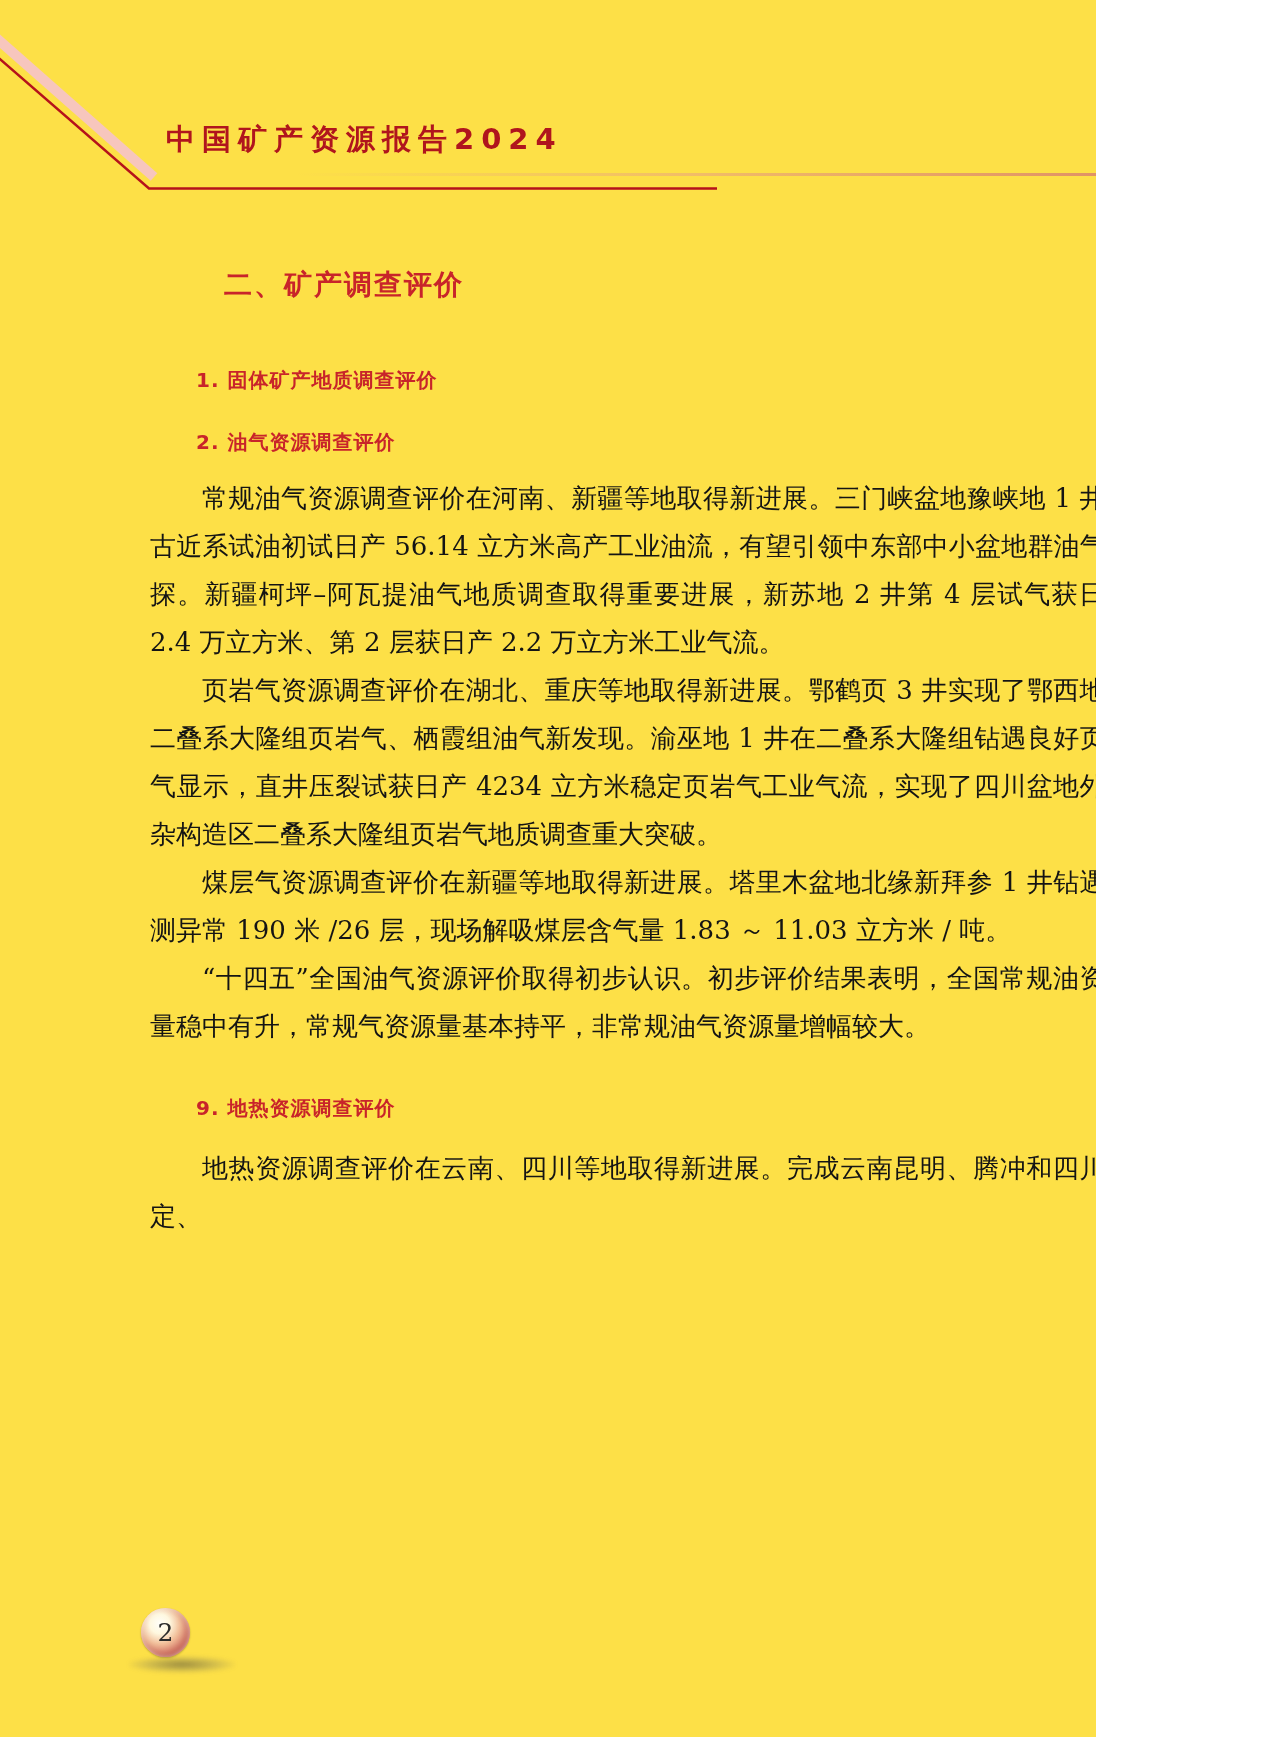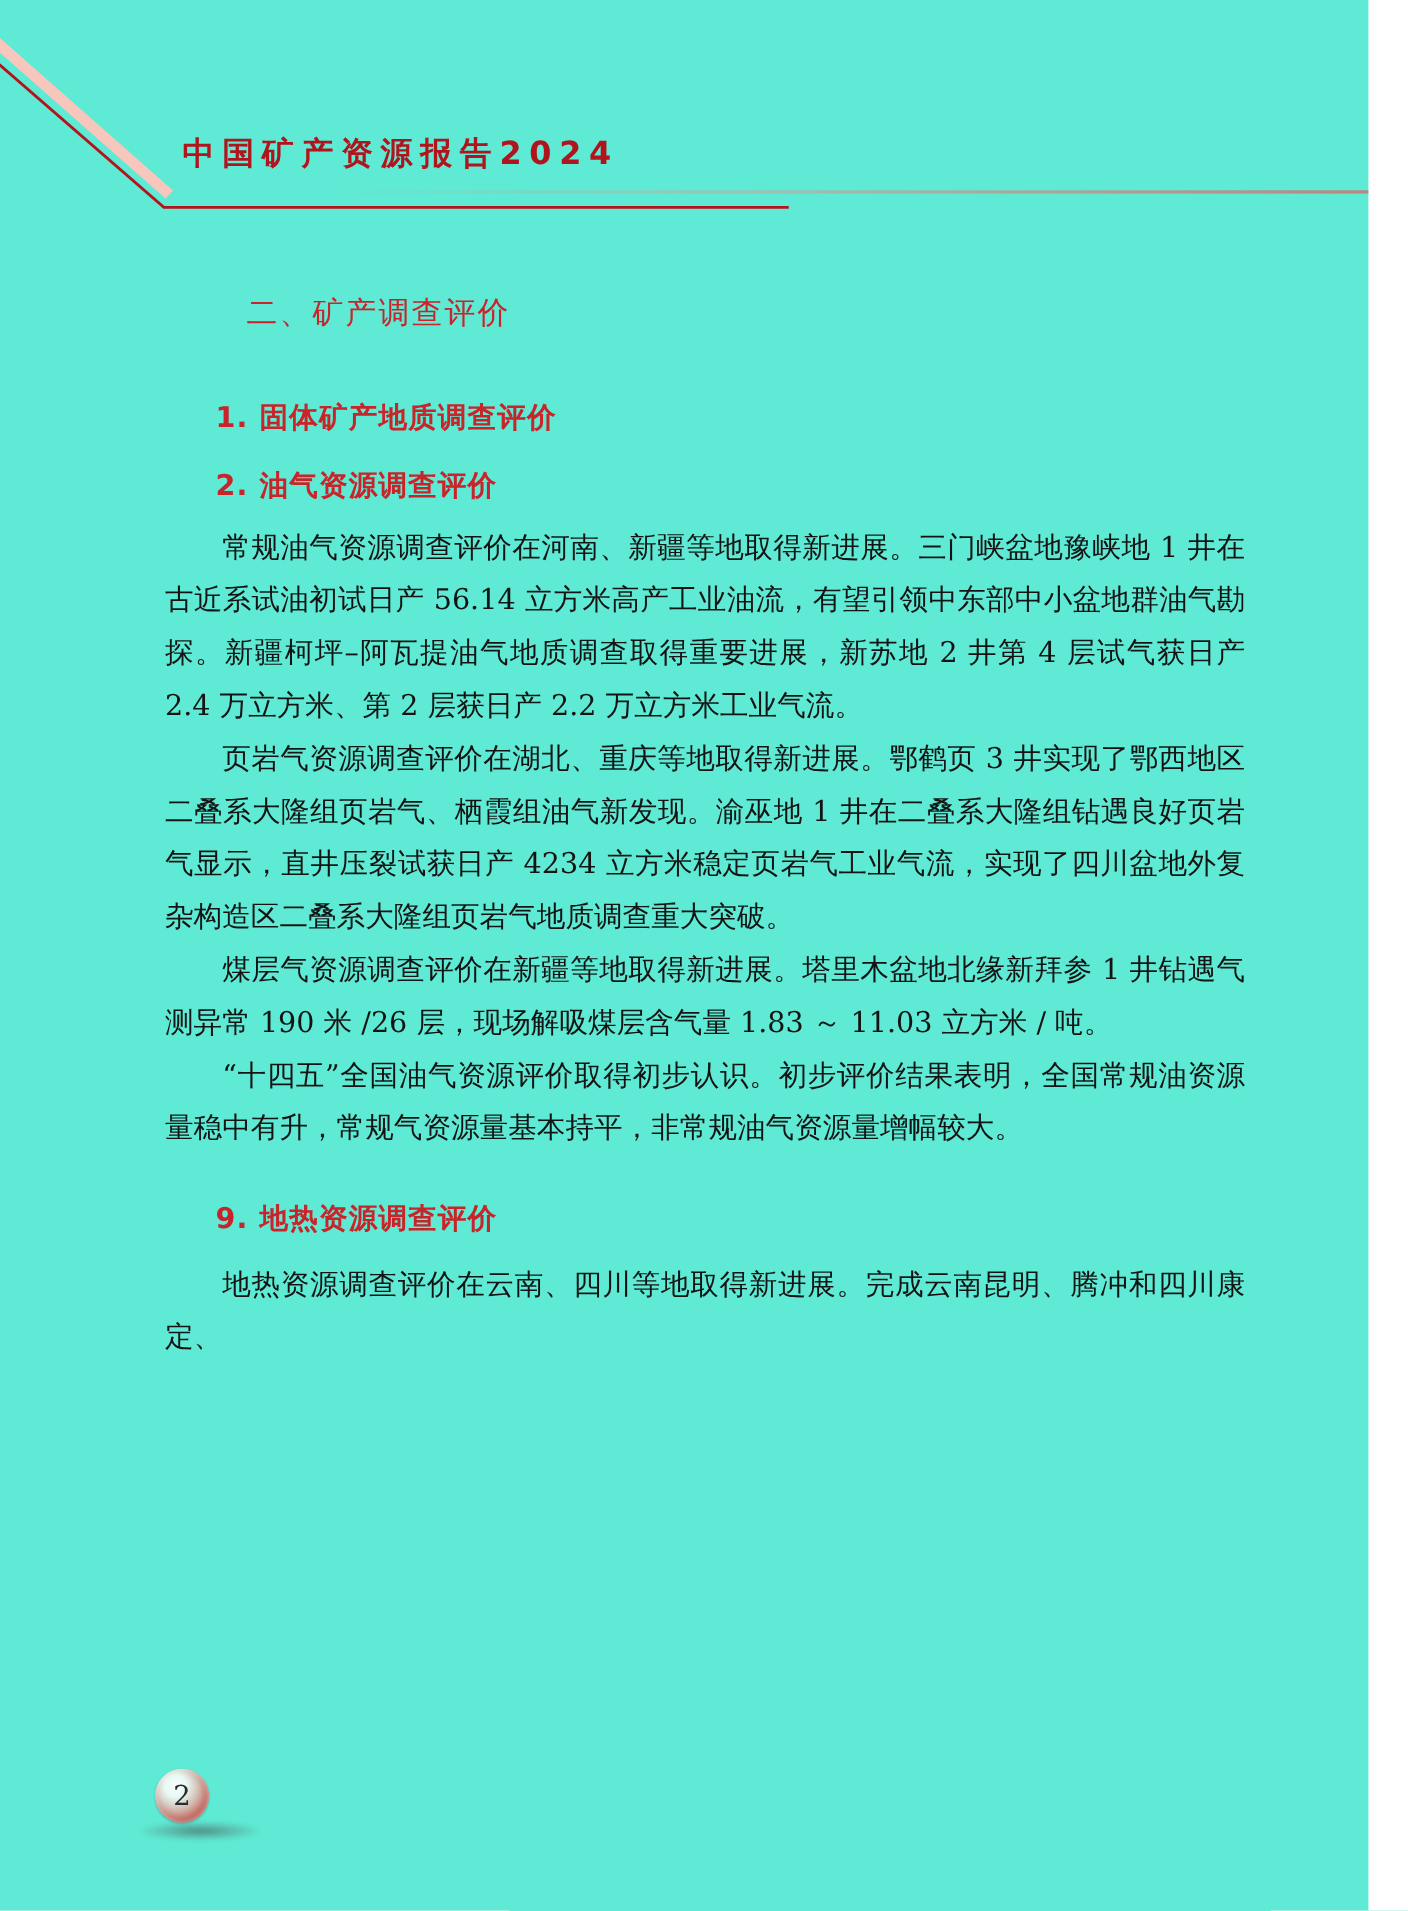--- a/index.html
+++ b/index.html
@@ -1,21 +1,21 @@
 <!DOCTYPE html>
 <html><head>
 <meta charset="utf-8">
 <style>
   html,body{margin:0;padding:0;}
   body{
     width:1280px;height:1737px;background:#ffffff;position:relative;
     font-family:"DejaVu Serif","Liberation Serif",serif;
     color:#141414;
   }
-  .page{position:absolute;inset:0;width:1244px;height:1737px;overflow:hidden;background:#5eead4;}
+  .page{position:absolute;inset:0;width:1096px;height:1737px;overflow:hidden;background:#fde047;}
 
   
   .corner-svg{position:absolute;left:0;top:0;}
   .pink-rule{
     position:absolute;left:295px;top:173px;width:985px;height:3px;
     background:linear-gradient(to right,
       rgba(238,175,168,0) 0%,
       rgba(228,148,142,0.45) 40%,
       rgba(210,110,106,0.85) 100%);
   }
@@ -24,27 +24,27 @@
     font-family:"DejaVu Sans","Liberation Sans",sans-serif;
     font-weight:bold;font-size:29px;letter-spacing:7px;
     color:#B0151D;white-space:nowrap;
   }
 
   
   .content{position:absolute;left:150px;top:0;width:982px;}
   .section-title{
     margin:268px 0 0 74px;
     font-family:"DejaVu Sans","Liberation Sans",sans-serif;
-    font-weight:normal;font-size:28px;line-height:34px;letter-spacing:2px;
+    font-weight:bold;font-size:28px;line-height:34px;letter-spacing:2px;
     color:#C8242A;
   }
   .sub-heading{
     margin:0 0 0 46px;
     font-family:"DejaVu Sans","Liberation Sans",sans-serif;
-    font-weight:bold;font-size:26px;line-height:32px;letter-spacing:1px;
+    font-weight:bold;font-size:20px;line-height:32px;letter-spacing:1px;
     color:#C8242A;
   }
   .sub-heading.h-1{margin-top:62px;}
   .sub-heading.h-2{margin-top:8px;}
   .sub-heading.h-3{margin-top:42px;}
   .body-para{
     margin:0;font-size:26px;line-height:48px;
     text-align:justify;text-indent:2em;
     color:#141414;
   }

